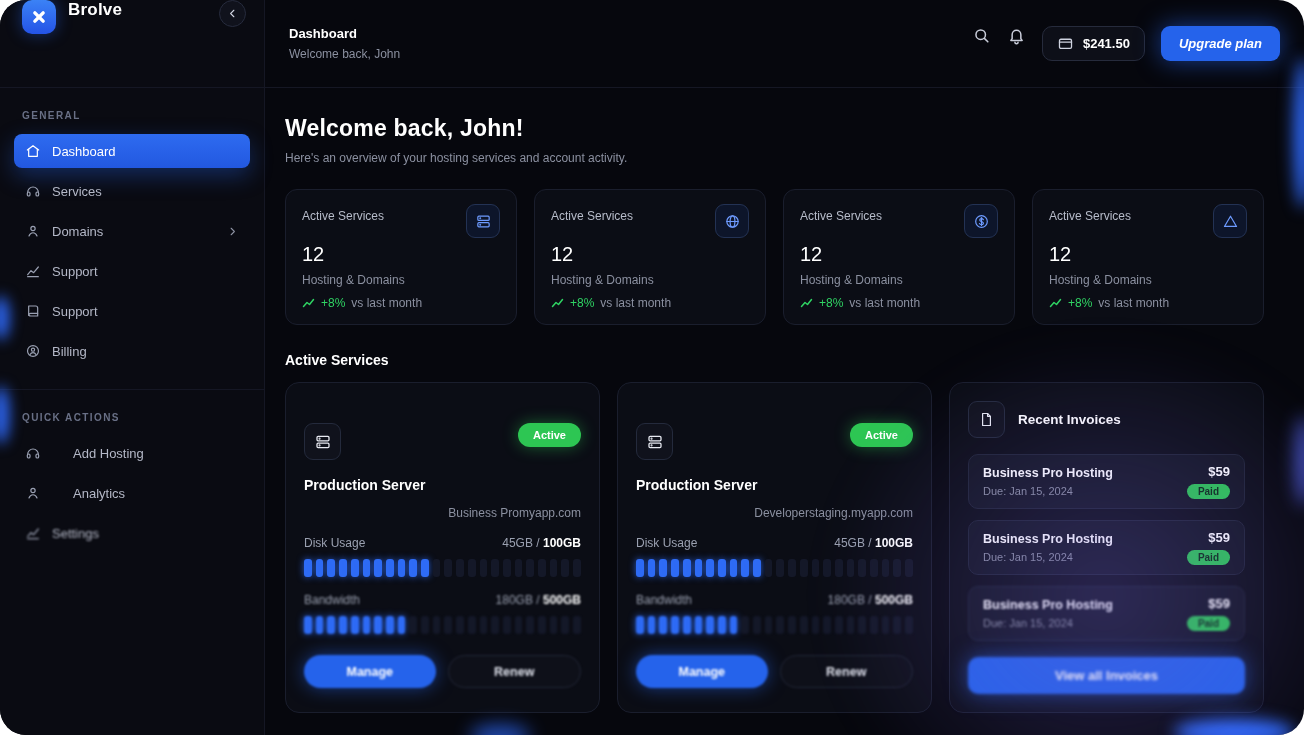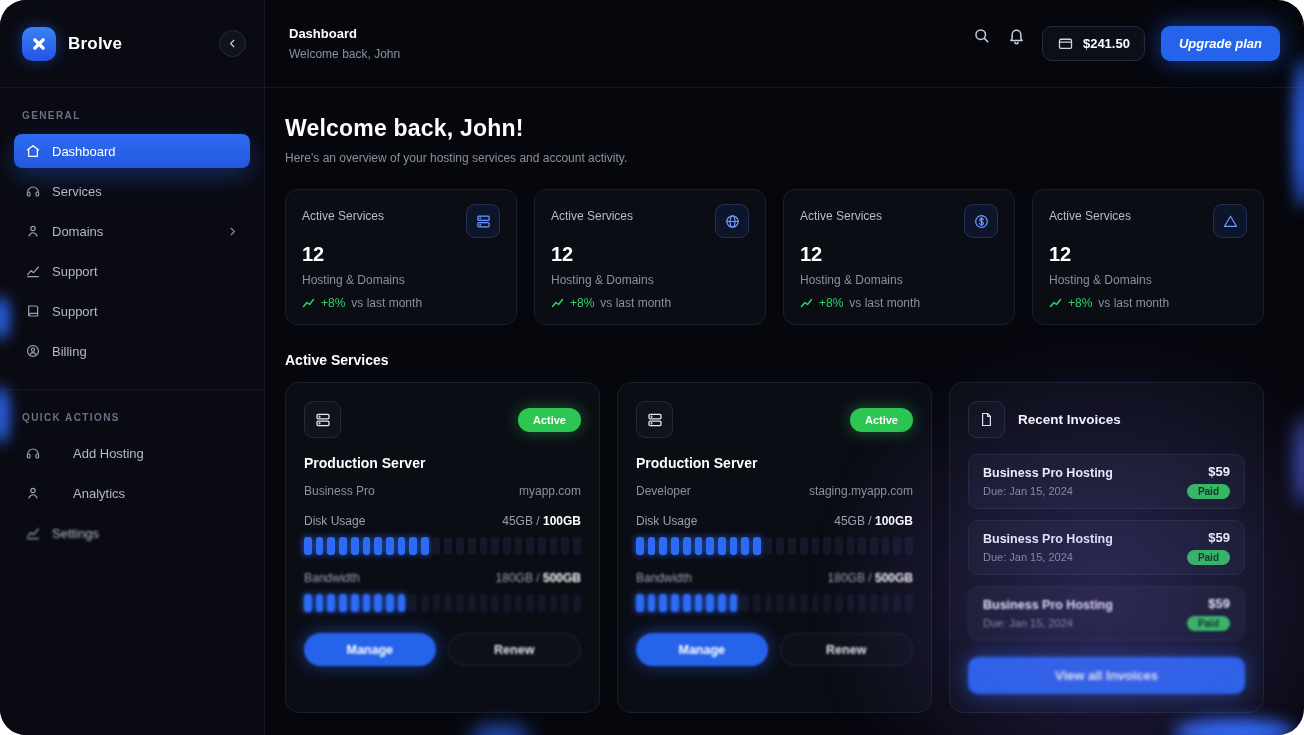--- a/index.html
+++ b/index.html
@@ -1,21 +1,21 @@
 <!DOCTYPE html>
 <html><head>
 <meta charset="utf-8">
 <style>
   * { margin:0; padding:0; box-sizing:border-box; }
   html,body { background:#ffffff; font-family:"Liberation Sans", sans-serif; }
   .app { width:1304px; height:735px; border-radius:26px; background:#06070d; position:relative; overflow:hidden; display:flex; }
 
   
   .sidebar { width:265px; background:#0a0b12; border-right:1px solid #151724; display:flex; flex-direction:column; flex-shrink:0; z-index:2; }
-  .side-head { height:88px; display:flex; align-items:center; padding:0 18px 0 22px; border-bottom:1px solid #151724; }
+  .side-head { height:88px; display:flex; padding:0 18px 0 22px; border-bottom:1px solid #151724; }
   .logo-badge { width:34px; height:34px; border-radius:10px; background:linear-gradient(180deg,#3b82f6,#2453e6); display:flex; align-items:center; justify-content:center; color:#fff; box-shadow:0 0 16px rgba(37,99,235,.45); }
   .brand { font-size:17px; font-weight:700; color:#fff; margin-left:12px; letter-spacing:.2px; }
   .collapse-btn { margin-left:auto; width:27px; height:27px; border-radius:50%; border:1px solid #272c3e; background:#10121c; color:#cfd3e0; display:flex; align-items:center; justify-content:center; cursor:pointer; }
   .section-label { font-size:10px; letter-spacing:1.4px; color:#697086; margin:22px 22px 10px; font-weight:700; }
   .side-item { display:flex; align-items:center; gap:11px; height:34px; margin:3px 14px; padding:0 11px; border-radius:8px; color:#b4b8c7; font-size:13px; cursor:pointer; }
   .side-item .glyph { display:flex; color:#9aa0b2; }
   .side-item.active { background:linear-gradient(180deg,#2e6bf0,#2258e0); color:#fff; box-shadow:0 8px 22px rgba(37,99,235,.35); }
   .side-item.active .glyph { color:#fff; }
   .side-item .chev { margin-left:auto; color:#8b90a0; display:flex; }
   .side-div { border-top:1px solid #151724; margin-top:18px; }
@@ -34,36 +34,36 @@
   .content { flex:1; padding:27px 40px 0 20px; overflow:hidden; }
   .h1 { font-size:23px; color:#fff; font-weight:700; letter-spacing:.2px; }
   .subheading { font-size:12px; color:#8b90a0; margin-top:9px; }
 
   
   .stats { display:grid; grid-template-columns:repeat(4,1fr); gap:17px; margin-top:24px; }
   .stat-card { background:#0b0d15; border:1px solid #1a1e2d; border-radius:12px; padding:14px 16px; }
   .stat-top { display:flex; justify-content:space-between; align-items:flex-start; }
   .stat-title { font-size:12px; color:#b7bcca; padding-top:5px; }
   .stat-iconbox { width:34px; height:34px; border-radius:9px; border:1px solid #233254; background:rgba(37,99,235,.10); display:flex; align-items:center; justify-content:center; color:#6e9bff; }
-  .stat-value { font-size:20px; font-weight:700; color:#fff; margin-top:5px; }
+  .stat-value { font-size:20px; font-weight:400; color:#fff; margin-top:5px; }
   .stat-caption { font-size:12px; color:#8b90a0; margin-top:7px; }
   .stat-trend { display:flex; align-items:center; gap:6px; margin-top:9px; font-size:12px; }
   .trend-value { color:#2fd363; }
   .trend-label { color:#8b90a0; }
 
   .section-title { font-size:14px; font-weight:700; color:#fff; margin:27px 0 14px; }
 
   
   .cards { display:grid; grid-template-columns:1fr 1fr 1fr; gap:17px; }
   .card { background:#0b0d15; border:1px solid #1a1e2d; border-radius:14px; padding:18px; min-height:298px; }
-  .card-top { display:flex; justify-content:space-between; align-items:center; }
+  .card-top { display:flex; justify-content:space-between; align-items:flex-start;margin-top:22px; }
   .card-iconbox { width:37px; height:37px; border-radius:9px; border:1px solid #242a3c; background:#10121c; display:flex; align-items:center; justify-content:center; color:#e8eaf2; }
   .active-badge { padding:6px 15px; border-radius:999px; background:#2dc653; color:#fff; font-size:11px; font-weight:600; box-shadow:0 0 16px rgba(45,198,83,.45); }
   .server-name { font-size:14px; font-weight:700; color:#fff; margin-top:17px; }
-  .plan-row { display:flex; justify-content:space-between; margin-top:13px; font-size:12px; color:#8b90a0; }
+  .plan-row { display:flex; justify-content:flex-end; margin-top:13px; font-size:12px; color:#8b90a0; }
   .usage-row { display:flex; justify-content:space-between; margin-top:16px; font-size:12px; align-items:baseline; }
   .usage-label { color:#9aa0b0; }
   .usage-values { color:#9aa0b0; }
   .usage-total { color:#fff; font-weight:700;text-align:right; }
   .bar { display:flex; gap:4px; height:18px; margin-top:9px; }
   .seg { flex:1; border-radius:3px; background:#141828; }
   .seg.on { background:#2e6bf5; box-shadow:0 0 7px rgba(46,107,245,.8); }
   .btn-row { display:flex; gap:12px; margin-top:21px; }
   .btn { flex:1; height:33px; border-radius:17px; font-size:12.5px; font-weight:600; cursor:pointer; }
   .btn-manage { background:#2563eb; color:#fff; border:none; box-shadow:0 0 18px rgba(37,99,235,.55); }

